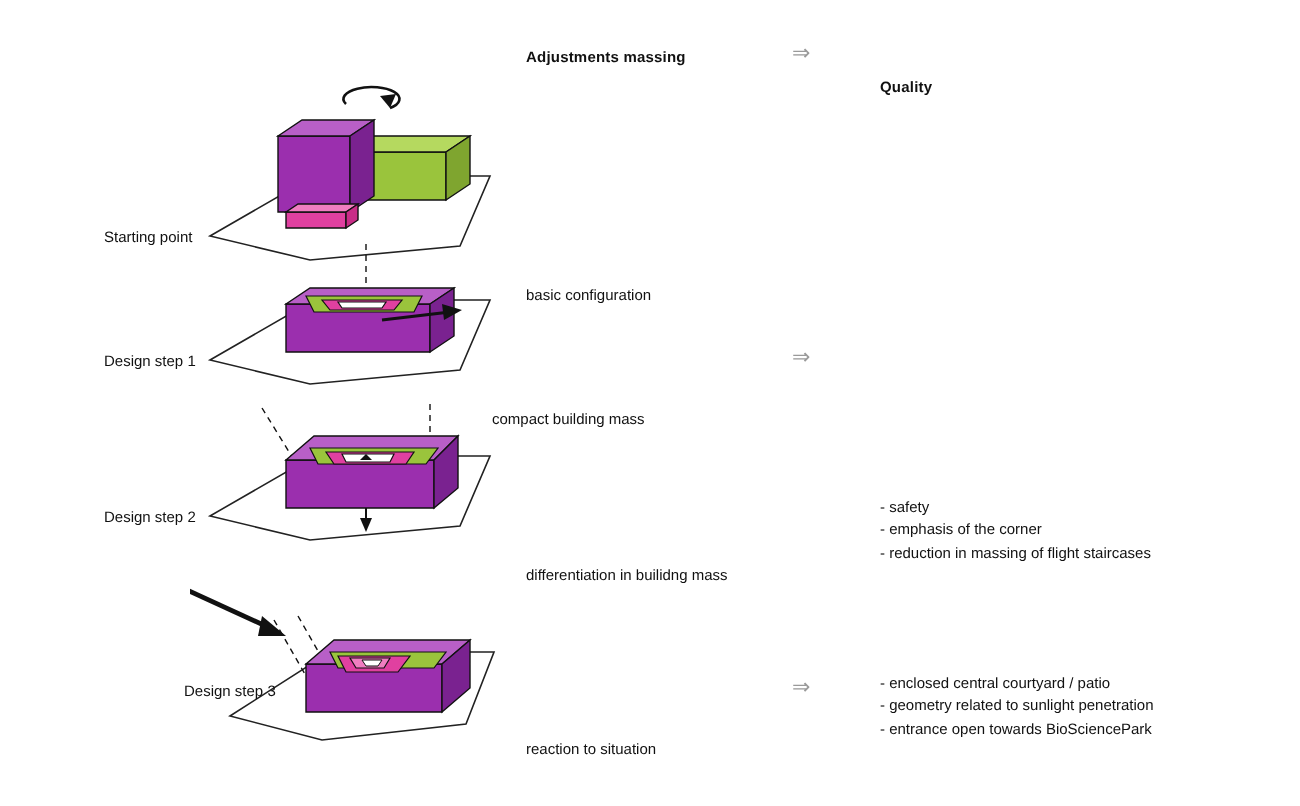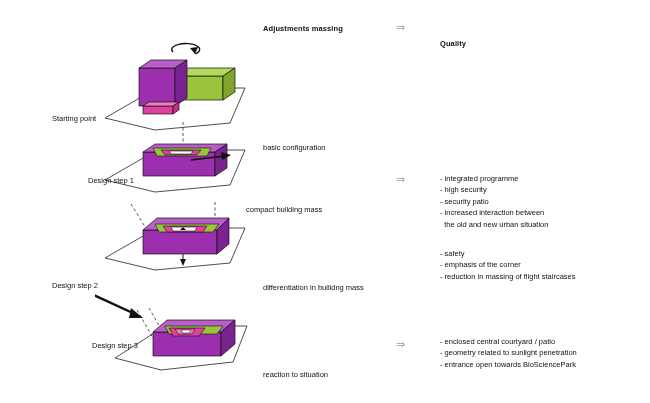--- a/index.html
+++ b/index.html
@@ -112,28 +112,23 @@
 
       <polygon points="58,26 116,26 112,34 62,34" fill="#9ac43c" stroke="#111111" stroke-width="0.6"></polygon>
 
       <polygon points="66,28 106,28 102,33 70,33" fill="#e040a0" stroke="#111111" stroke-width="0.6"></polygon>
       <polygon points="74,29 98,29 96,32 76,32" fill="#ffffff" stroke="#111111" stroke-width="0.6"></polygon>
 
       <line x1="96" y1="38" x2="130" y2="34" stroke="#111111" stroke-width="1.4"></line>
       <polygon points="136,33 126,30 127,38" fill="#111111"></polygon>
     </svg>
   </div>
-  <div class="step-label" style="left:52px; top:176px;margin-left:36px;">Design step 1</div>
+  <div class="step-label" style="left:52px; top:176px;">Design step 1</div>
   <div class="mid-label" style="left:246px; top:176px;">compact building mass</div>
   <div class="arrow-glyph" style="left:396px; top:174px;">⇒</div>
-  <div class="qual-block" style="left:440px; top:173px;">- integrated programme
-- high security
-- security patio
-- increased interaction between
-  the old and new urban situation</div>
 
   <div class="scene" style="left:95px; top:196px;">
     <svg width="200" height="86" viewBox="0 0 200 86">
       <polygon points="10,62 62,32 150,32 135,67 60,74" fill="#ffffff" stroke="#222222" stroke-width="0.8"></polygon>
 
       <line x1="36" y1="8" x2="52" y2="34" stroke="#111111" stroke-width="0.7" stroke-dasharray="3,2.5"></line>
       <line x1="120" y1="6" x2="120" y2="28" stroke="#111111" stroke-width="0.7" stroke-dasharray="3,2.5"></line>
 
       <polygon points="48,34 122,34 122,58 48,58" fill="#9b2fae" stroke="#111111" stroke-width="0.7"></polygon>
       <polygon points="48,34 62,22 134,22 122,34" fill="#b85fc7" stroke="#111111" stroke-width="0.7"></polygon>
@@ -143,21 +138,21 @@
 
       <polygon points="68,30 112,30 108,36 72,36" fill="#e040a0" stroke="#111111" stroke-width="0.6"></polygon>
       <polygon points="76,31 102,31 100,35 78,35" fill="#ffffff" stroke="#111111" stroke-width="0.6"></polygon>
 
       <path d="M88,31 l3,3 h-6 z" fill="#111111"></path>
 
       <line x1="88" y1="58" x2="88" y2="66" stroke="#111111" stroke-width="1"></line>
       <polygon points="88,70 85,63 91,63" fill="#111111"></polygon>
     </svg>
   </div>
-  <div class="step-label" style="left:52px; top:254px;margin-top:27px;">Design step 2</div>
+  <div class="step-label" style="left:52px; top:254px;">Design step 2</div>
   <div class="mid-label" style="left:263px; top:254px;">differentiation in builidng mass</div>
   <div class="qual-block" style="left:440px; top:248px;">- safety
 - emphasis of the corner
 - reduction in massing of flight staircases</div>
 
   <div class="scene" style="left:95px; top:286px;">
     <svg width="200" height="95" viewBox="0 0 200 95">
       <polygon points="20,72 70,40 152,40 138,76 66,84" fill="#ffffff" stroke="#222222" stroke-width="0.8"></polygon>
 
       <line x1="-8" y1="6" x2="40" y2="28" stroke="#111111" stroke-width="2.4"></line>

